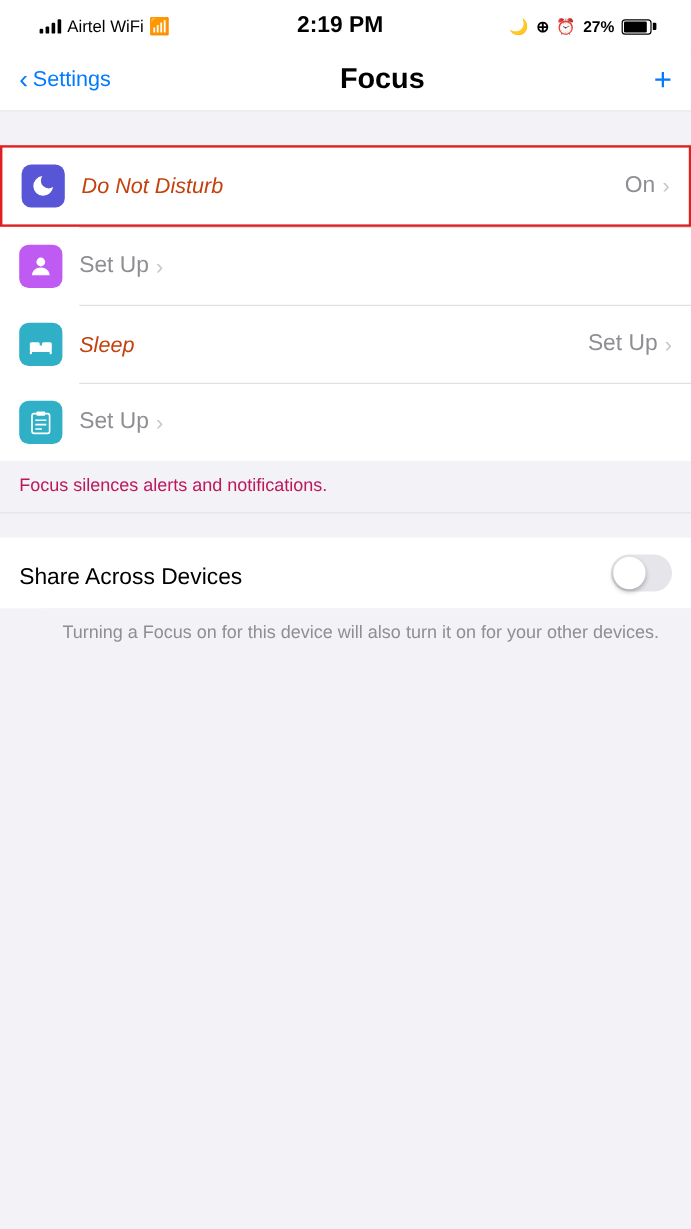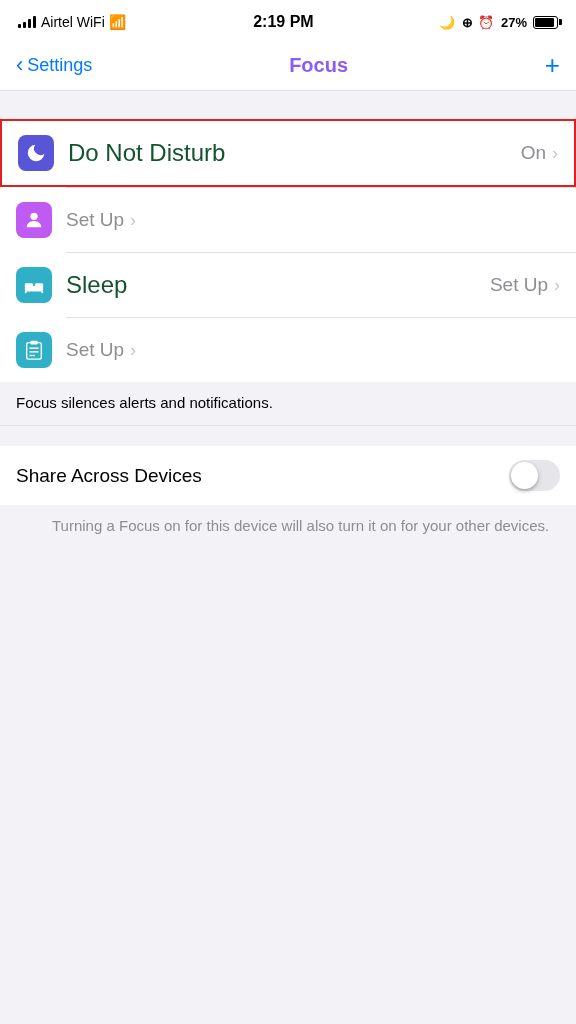--- a/index.html
+++ b/index.html
@@ -12,21 +12,21 @@
       font-family: -apple-system, 'SF Pro Display', 'Helvetica Neue', Arial, sans-serif;
       color: #000;
     }
 
     
     .status-bar {
       background: #fff;
       display: flex;
       align-items: center;
       justify-content: space-between;
-      padding: 0 18px;
+      padding: 0 33px;
       height: 44px;
       font-size: 15px;
       font-weight: 600;
     }
     .status-left {
       display: flex;
       align-items: center;
       gap: 5px;
     }
     .signal-bars {
@@ -45,21 +45,21 @@
     .signal-bars span:nth-child(3) { height: 9px; }
     .signal-bars span:nth-child(4) { height: 12px; }
     .status-carrier {
       font-size: 14px;
       font-weight: 500;
     }
     .wifi-icon {
       font-size: 14px;
     }
     .status-time {
-      font-size: 16px;
+      font-size: 19px;
       font-weight: 600;
     }
     .status-right {
       display: flex;
       align-items: center;
       gap: 6px;
     }
     .status-right span {
       font-size: 13px;
     }
@@ -112,23 +112,23 @@
       font-size: 18px;
       cursor: pointer;
       gap: 4px;
     }
     .nav-back-chevron {
       font-size: 22px;
       line-height: 1;
       margin-top: -1px;
     }
     .nav-title {
-      font-size: 20px;
+      font-size: 24px;
       font-weight: 700;
-      color: #8b5cf6;
+      color: #000000;
     }
     .nav-add {
       color: #007aff;
       font-size: 26px;
       line-height: 1;
       cursor: pointer;
       font-weight: 300;
     }
 
     
@@ -164,23 +164,24 @@
       flex-shrink: 0;
     }
     .dnd-icon svg {
       width: 22px;
       height: 22px;
       fill: white;
     }
 
     .row-label {
       flex: 1;
-      font-size: 24px;
-      color: #14532d;
+      font-size: 18px;
+      color: #c2410c;
       font-weight: 400;
+      font-style: italic;
     }
     .row-value {
       color: #8e8e93;
       font-size: 19px;
       margin-right: 6px;
       text-align: center;
     }
     .row-chevron {
       color: #c7c7cc;
       font-size: 18px;
@@ -218,39 +219,39 @@
     .icon-sleep {
       background: #30b0c7;
     }
     .icon-work {
       background: #30b0c7;
     }
 
     
     .section-footer {
       padding: 12px 16px 14px;
-      color: #000000;
+      color: #be185d;
       font-size: 15px;
       background: #f2f2f7;
     }
 
     
     .section-gap {
       height: 1px;
       background: #e0e0e5;
     }
 
     
     .share-section {
       background: #fff;
       margin-top: 0;
     }
     .share-row {
       display: flex;
-      align-items: center;
+      align-items: flex-end;
       justify-content: space-between;
       padding: 14px 16px;
       background: #fff;
     }
     .share-label {
       font-size: 19px;
       color: #000;
     }
 
     

